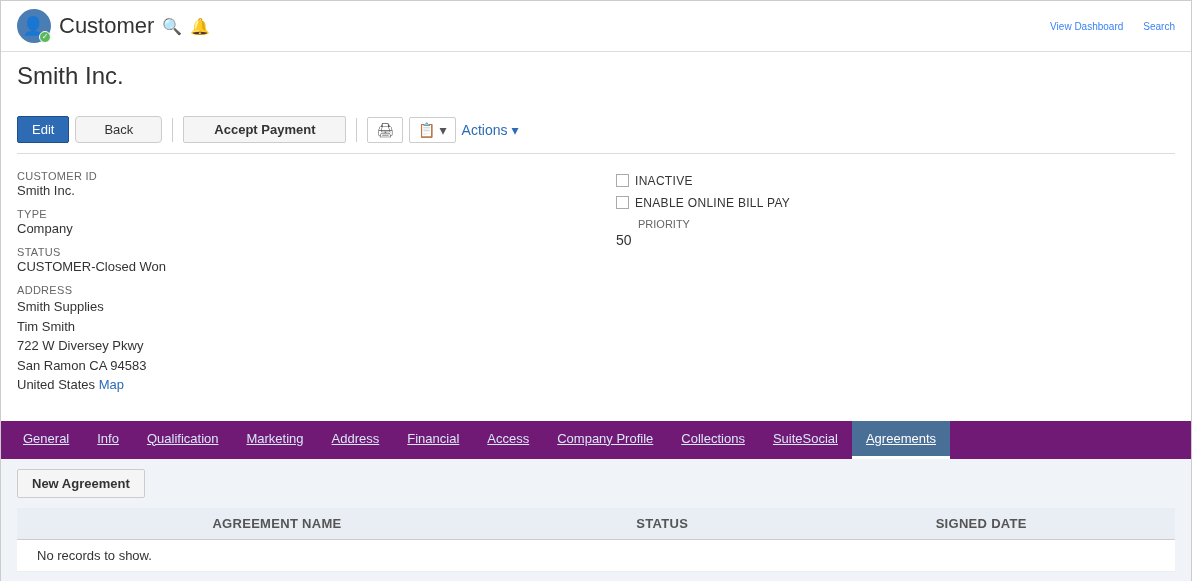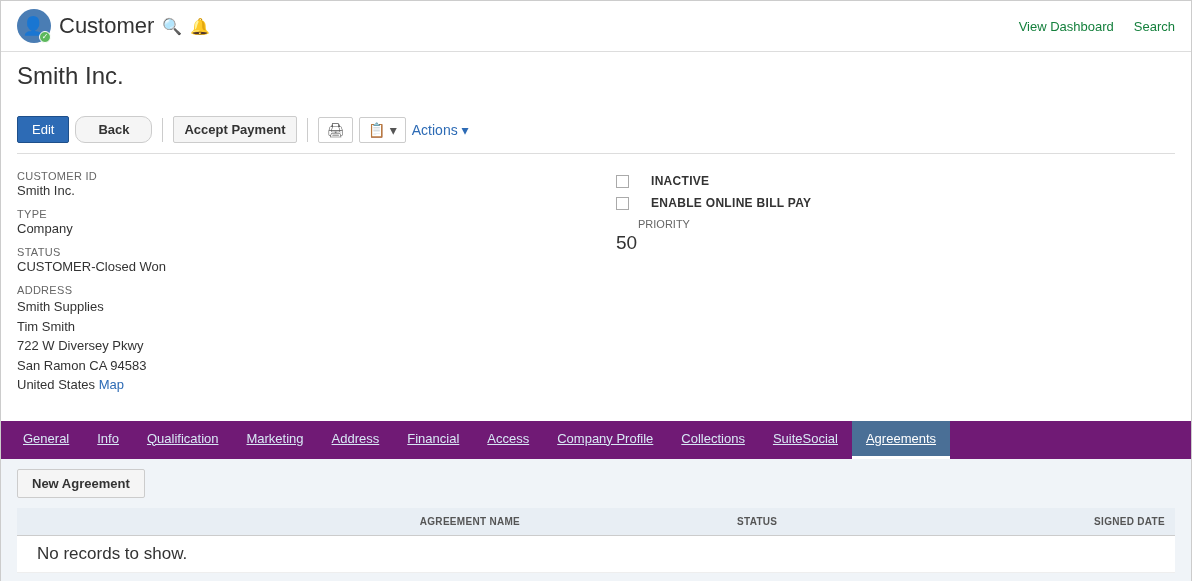--- a/index.html
+++ b/index.html
@@ -74,23 +74,23 @@
       color: #555;
       font-size: 16px;
       cursor: pointer;
     }
     .header-right {
       display: flex;
       align-items: center;
       gap: 20px;
     }
     .header-link {
-      color: #15803d;
+      color: #3b82f6;
       text-decoration: none;
-      font-size: 13px;
+      font-size: 10px;
       cursor: pointer;
     }
 
     
     .page-content {
       padding: 10px 16px 0 16px;
     }
 
     .record-title {
       font-size: 24px;
@@ -115,37 +115,36 @@
       border: 1px solid #1e4f8a;
       padding: 5px 14px;
       font-size: 13px;
       cursor: pointer;
       border-radius: 2px;
     }
     .btn-back {
       background: #f5f5f5;
       color: #333;
       border: 1px solid #ccc;
-      padding: 5px 22px;
-      font-size: 13px;
-      cursor: pointer;
-      border-radius: 10px;
-      font-weight: bold;
+      padding: 5px 28px;
+      font-size: 13px;
+      cursor: pointer;
+      border-radius: 4px;
     }
     .toolbar-divider {
       width: 1px;
       height: 24px;
       background: #ccc;
       margin: 0 4px;
     }
     .btn-accept-payment {
       background: #f5f5f5;
       color: #333;
       border: 1px solid #ccc;
-      padding: 5px 10px;
+      padding: 5px 30px;
       font-size: 13px;
       cursor: pointer;
       border-radius: 2px;
       font-weight: bold;
     }
     .btn-icon {
       background: none;
       border: 1px solid #ccc;
       padding: 4px 8px;
       cursor: pointer;
@@ -196,24 +195,22 @@
     }
     .map-link {
       color: #2d6bb5;
       text-decoration: none;
       cursor: pointer;
     }
 
     
     .checkbox-row {
       display: flex;
-      align-items: center;
-      gap: 22px;
+      gap: 6px;
       margin-bottom: 8px;
-      font-weight: bold;
     }
     .checkbox-box {
       width: 13px;
       height: 13px;
       border: 1px solid #aaa;
       background: #fff;
       display: inline-block;
       flex-shrink: 0;
     }
     .checkbox-label {
@@ -223,21 +220,21 @@
     }
     .priority-label {
       font-size: 11px;
       color: #666;
       text-transform: uppercase;
       margin-bottom: 2px;
       margin-top: 4px;
       padding-left: 22px;
     }
     .priority-value {
-      font-size: 19px;
+      font-size: 14px;
       color: #333;
     }
 
     
     .tab-bar {
       display: flex;
       background: #701a75;
       padding: 0 8px;
       overflow: hidden;
     }
@@ -280,36 +277,36 @@
     .agreements-table {
       width: 100%;
       border-collapse: collapse;
       margin-top: 10px;
       background: #fff;
     }
     .agreements-table thead tr {
       background: #e8eef4;
     }
     .agreements-table th {
-      text-align: right;
+      text-align: center;
       padding: 8px 10px;
-      font-size: 10px;
+      font-size: 13px;
       color: #555;
       text-transform: uppercase;
       letter-spacing: 0.3px;
       border-bottom: 1px solid #ccc;
     }
     .agreements-table td {
       padding: 8px 10px;
       font-size: 13px;
       color: #333;
       border-bottom: 1px solid #eee;
     }
     .no-records {
-      font-size: 17px;
+      font-size: 13px;
       color: #333;
       padding: 6px 10px;
     }
   </style>
 </head>
 <body>
 
 <div class="header">
   <div class="header-left">
     <div class="customer-avatar">

